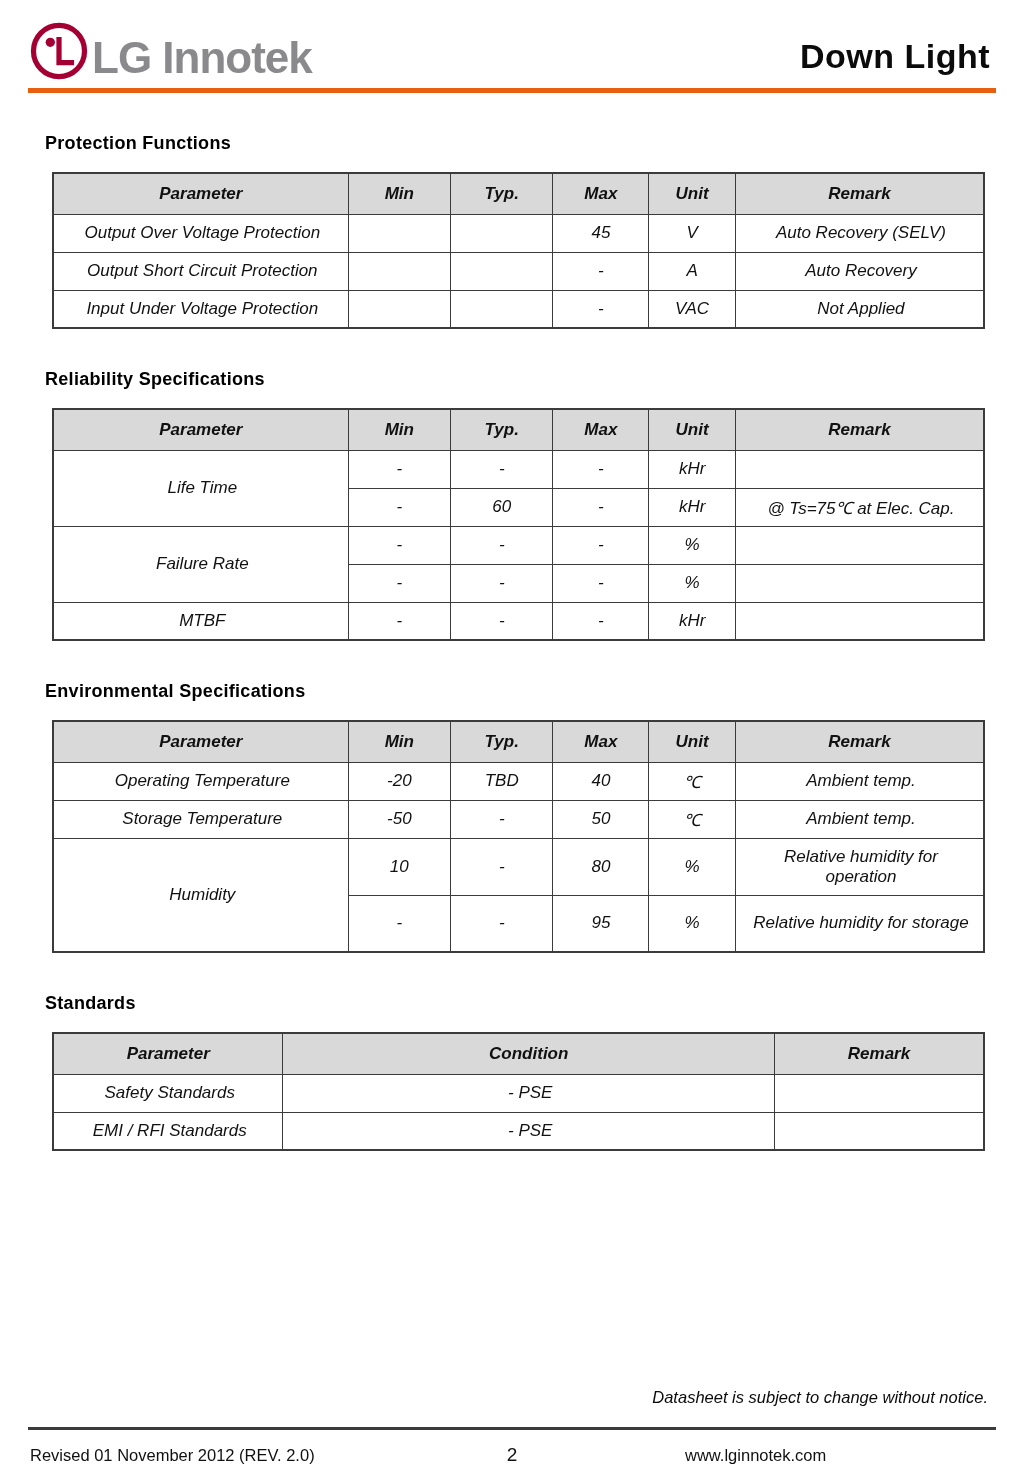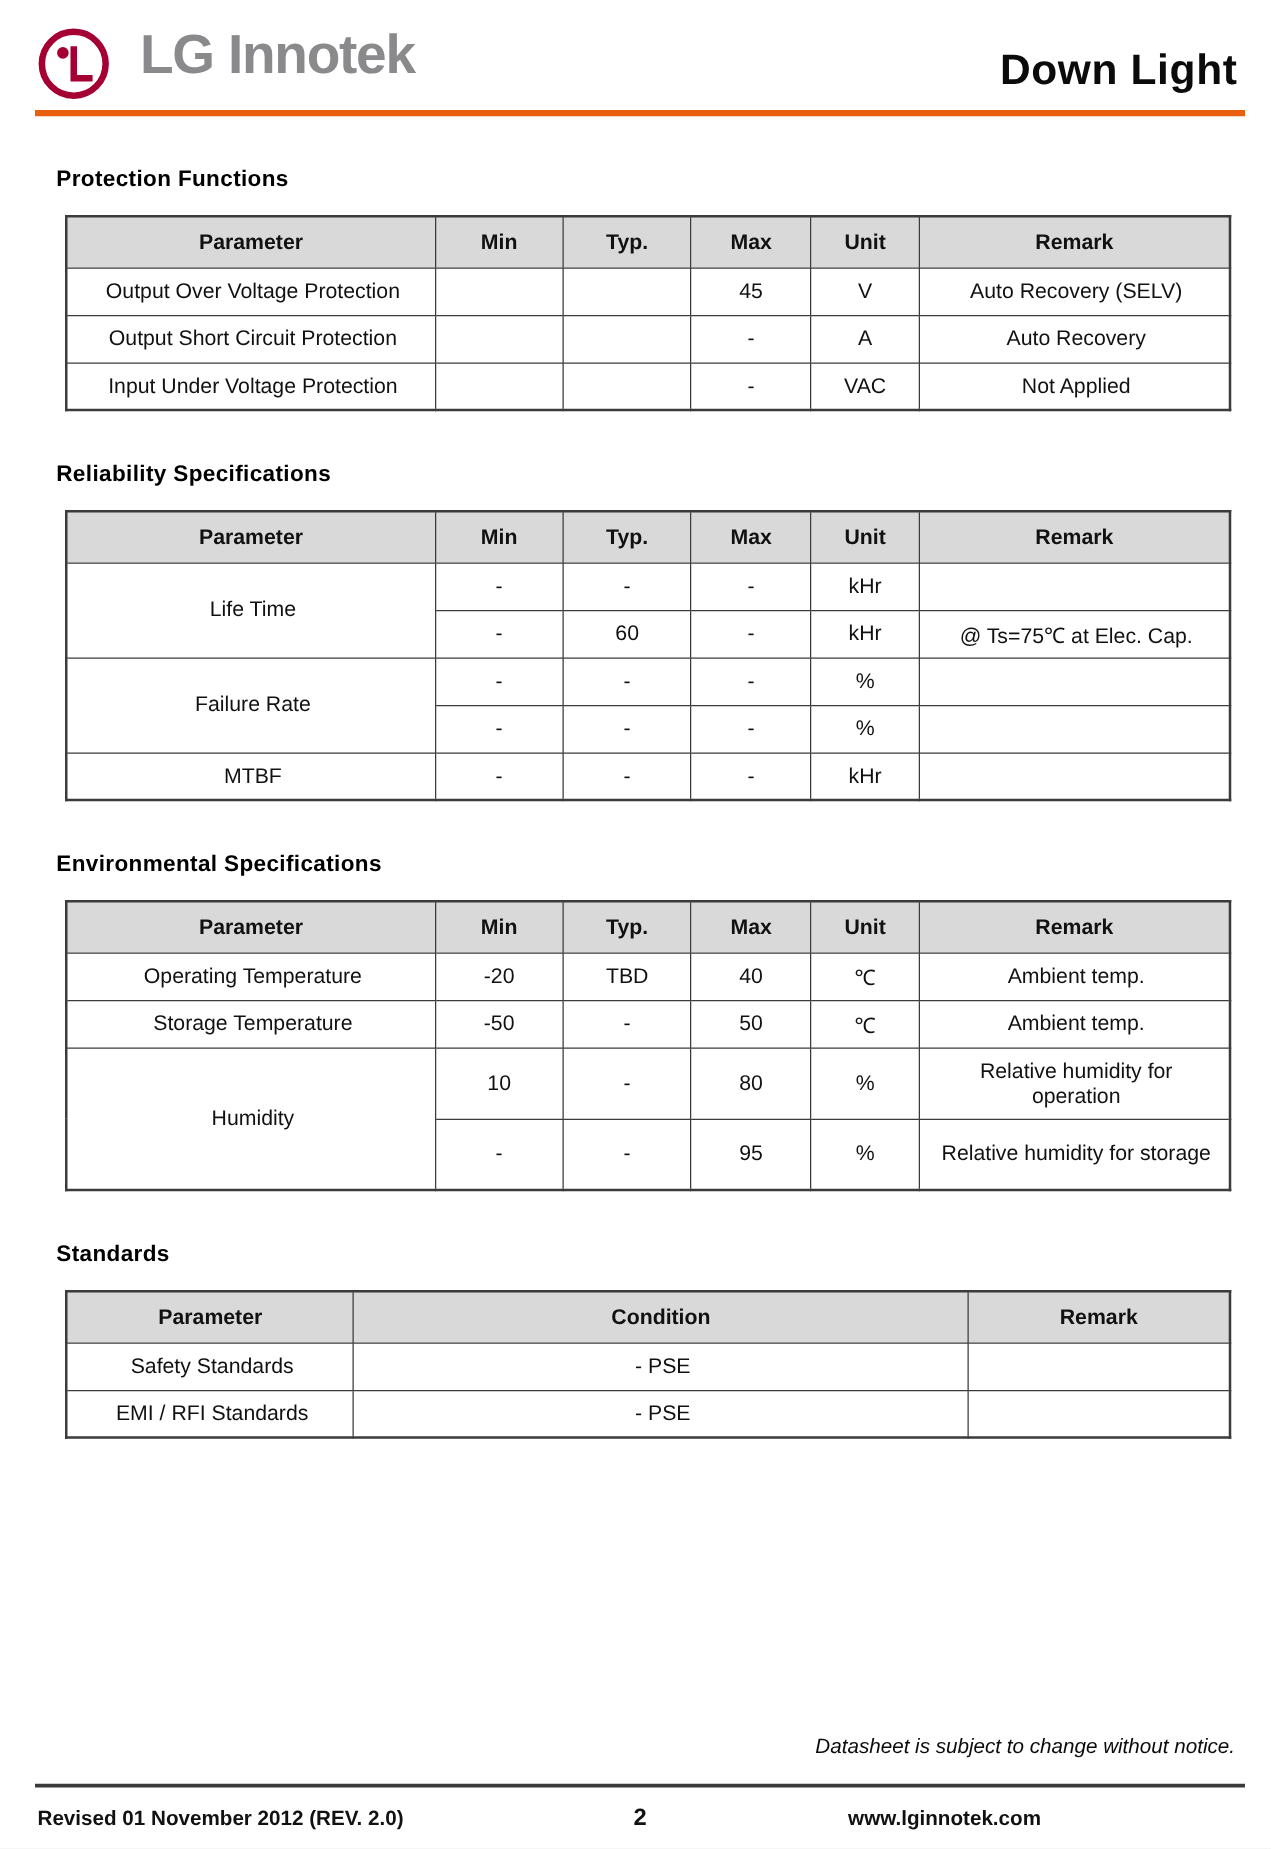--- a/index.html
+++ b/index.html
@@ -15,41 +15,42 @@
   body{font-family:"Liberation Sans", sans-serif;color:var(--ink);}
   .page{
     width:1024px;height:1479px;background:#ffffff;position:relative;
     margin:0 auto;overflow:hidden;
   }
   
   .header{
     display:flex;justify-content:space-between;align-items:flex-end;
     padding:22px 34px 8px 30px;
   }
-  .brand{display:flex;align-items:flex-start;gap:24px;}
+  .brand{display:flex;align-items:flex-end;gap:4px;}
   .brand svg{display:block;}
   .brand-name{
     font-size:44px;font-weight:bold;color:var(--brand-gray);
     letter-spacing:-1px;line-height:1;
   }
   .doc-title{
     font-size:34px;font-weight:bold;color:#0b0b0b;
     padding-bottom:4px;letter-spacing:0.5px;
   }
   .accent-rule{height:5px;background:var(--accent);margin:0 28px;}
   
   .section-title{
     font-size:18px;font-weight:bold;color:#000;
     margin:40px 0 18px 45px;letter-spacing:0.3px;
   }
   .section:first-of-type .section-title{margin-top:36px;}
   .table-wrap{margin:0 39px 0 52px;}
   table.spec{
     border-collapse:collapse;width:100%;table-layout:fixed;
     border:2px solid var(--line-dark);
+    font-style:italic;
   }
   table.spec th, table.spec td{
     border:1px solid var(--line-dark);
     font-size:17px;padding:4px 10px;vertical-align:middle;
   }
   table.spec th{
     background:var(--th-bg);font-weight:bold;text-align:center;height:41px;
   }
   table.spec td{height:38px;text-align:center;}
   table.spec td.l{text-align:center;padding-left:13px;}
@@ -69,21 +70,21 @@
   .footer-notice{
     position:absolute;right:36px;bottom:72px;
     font-style:italic;font-size:16.5px;color:#0b0b0b;
   }
   .footer-rule{
     position:absolute;left:28px;right:28px;bottom:49px;
     height:3px;background:var(--line-dark);
   }
   .footer-bar{
     position:absolute;left:30px;right:30px;bottom:13px;
-    display:flex;align-items:center;font-size:16.5px;font-weight:bold;
+    display:flex;align-items:center;font-size:16.5px;
   }
   .footer-left{flex:1;text-align:left;}
   .footer-center{flex:0 0 auto;font-size:19px;}
   .footer-right{flex:1;text-align:center;}
 </style>
 </head>
 <body>
 
 <div class="page">
 

